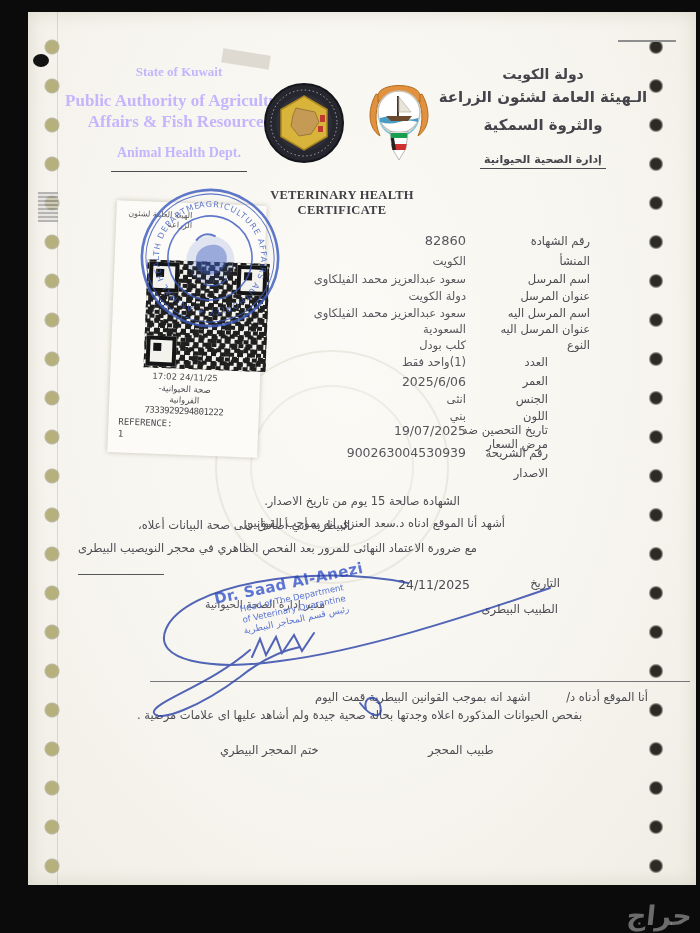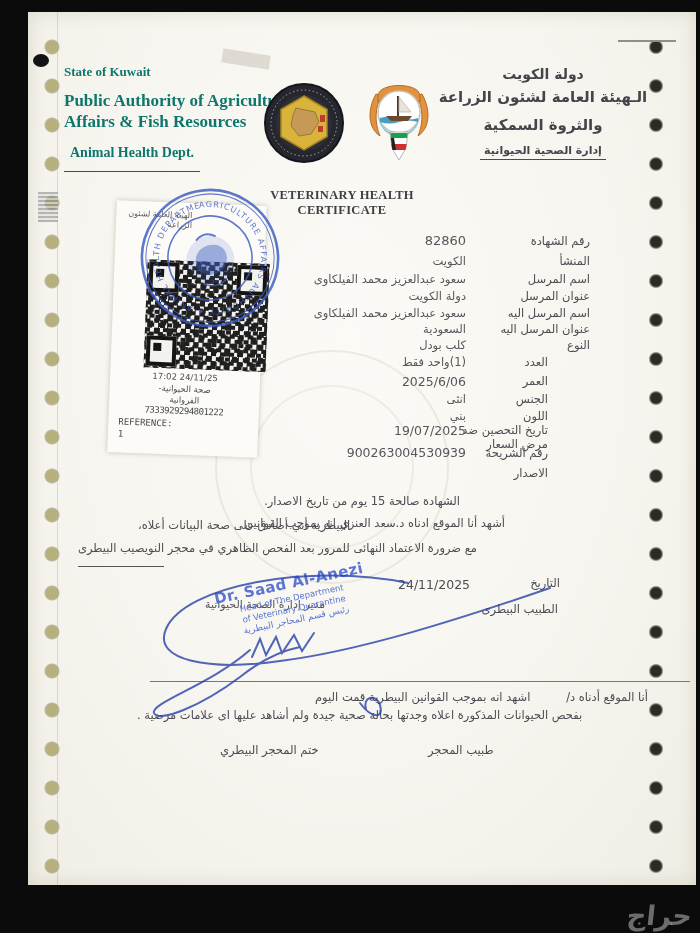--- a/index.html
+++ b/index.html
@@ -19,46 +19,46 @@
   .holes-right{left:644px;top:28px;width:24px;height:846px;
     background-image:radial-gradient(circle at 12px 19px,#2c2a24 5px,#6b6a60 6px,transparent 7.5px);
     background-size:24px 39px;background-repeat:repeat-y;}
   .edge-sticker{left:38px;top:192px;width:20px;height:30px;background:
     repeating-linear-gradient(0deg,rgba(60,60,60,.5) 0 2px,transparent 2px 4px),#ddd;opacity:.6;}
   
   .wm-ring1{left:215px;top:350px;width:230px;height:230px;border:2px solid rgba(150,140,105,.14);border-radius:50%;}
   .wm-ring2{left:250px;top:385px;width:160px;height:160px;border:2px solid rgba(150,140,105,.11);border-radius:50%;}
   .tape{left:222px;top:52px;width:48px;height:14px;background:rgba(190,185,172,.45);transform:rotate(9deg);}
   
-  .hdr-left{left:64px;top:64px;width:230px;color:#0f766e;
+  .hdr-left{left:64px;top:64px;width:230px;text-align:center;color:#c4b5fd;
     font-family:"Liberation Serif",serif;}
   .hdr-left .l1{font-size:13px;font-weight:bold;}
   .hdr-left .l2{font-size:17px;font-weight:bold;margin-top:10px;line-height:1.25;}
   .hdr-left .dept{display:inline-block;font-size:14px;font-weight:bold;margin-top:12px;
     border-bottom:1.5px solid #4a4a50;padding:0 6px 10px;}
   .hdr-right{left:428px;top:66px;width:230px;text-align:center;color:#44444a;direction:rtl;}
   .hdr-right .l1{font-size:14px;font-weight:bold;}
   .hdr-right .l2{font-size:15px;font-weight:bold;margin-top:6px;}
   .hdr-right .l3{font-size:15px;font-weight:bold;margin-top:10px;}
-  .hdr-right .dept{display:inline-block;font-size:11px;font-weight:bold;margin-top:10px;
+  .hdr-right .dept{display:inline-block;font-size:11px;font-weight:bold;margin-top:19px;
     border-bottom:1px solid #4a4a50;padding:0 4px 2px;}
   
   .gcc{left:263px;top:82px;width:82px;height:82px;}
   .kw{left:366px;top:76px;width:66px;height:88px;}
   
   .title{left:232px;top:183px;width:220px;text-align:center;color:#3f3f46;}
   .title .ar{font-size:15px;font-weight:bold;direction:rtl;}
   .title .en{font-size:12.5px;font-weight:bold;font-family:"Liberation Serif",serif;margin-top:5px;letter-spacing:.3px;}
   
   .flabel{color:#4c4c52;font-size:11.5px;white-space:nowrap;direction:rtl;text-align:right;}
   .fvalue{color:#56565c;font-size:11.5px;white-space:nowrap;direction:rtl;text-align:right;}
   .num{direction:ltr;}
   
   .bodyline{color:#4c4c52;font-size:11.5px;white-space:nowrap;direction:rtl;}
-  .und{border-bottom:1px solid #55555a;padding-bottom:11px;}
+  .und{border-bottom:1px solid #55555a;padding-bottom:19px;}
   .hr-line{left:150px;top:681px;width:540px;height:1px;background:#77777b;}
   
   .sticker{left:112px;top:203px;width:150px;height:252px;background:#fcfbf8;transform:rotate(2.2deg);
     box-shadow:0 0 5px rgba(100,95,70,.35);z-index:2;}
   .sticker .shdr{position:absolute;left:6px;top:8px;width:70px;font-size:8px;color:#3a3a3a;
     direction:rtl;opacity:.85;line-height:1.2;}
   .qr{position:absolute;left:33px;top:58px;width:122px;height:108px;background:
     conic-gradient(from 0deg,#1e1e1e 25%,transparent 0 50%,#1e1e1e 0 75%,transparent 0) 0 0/9px 9px,
     conic-gradient(from 90deg,transparent 30%,#222 0 55%,transparent 0 80%,#222 0) 2px 3px/13px 13px,
     #f3f2ed;}

